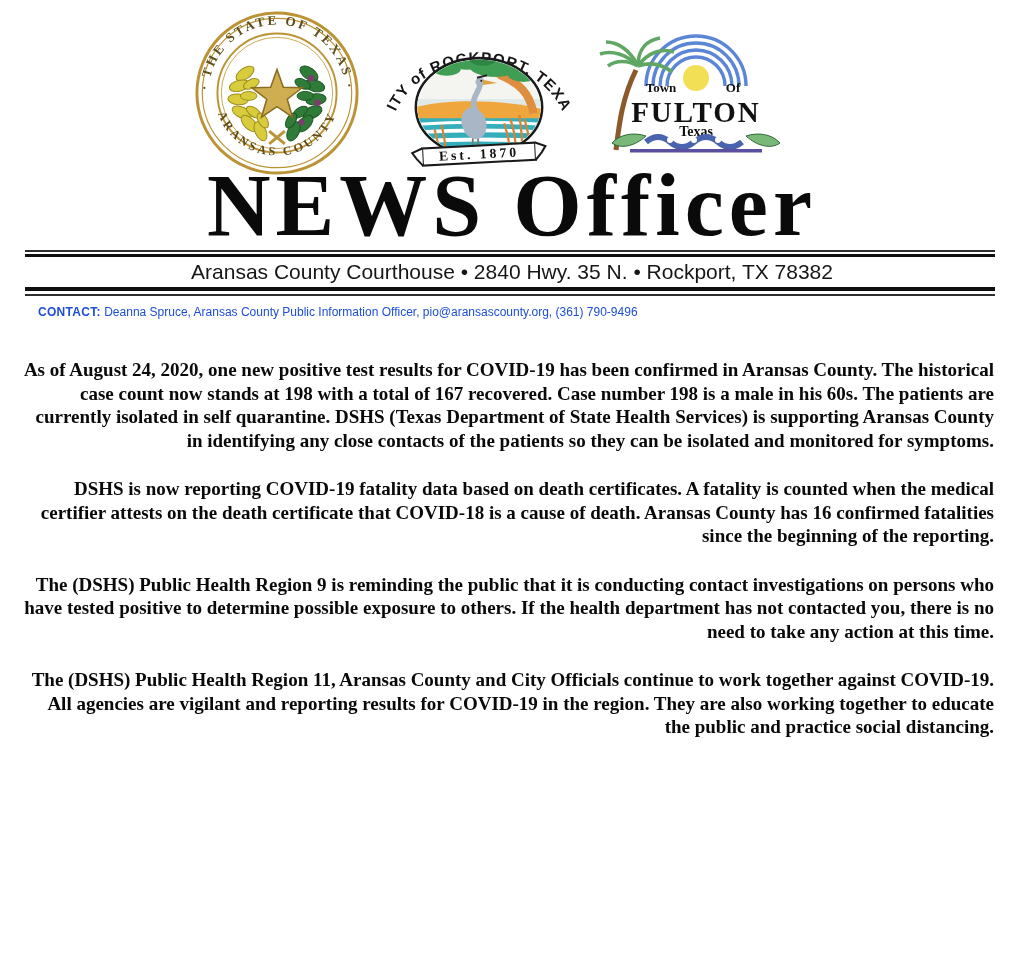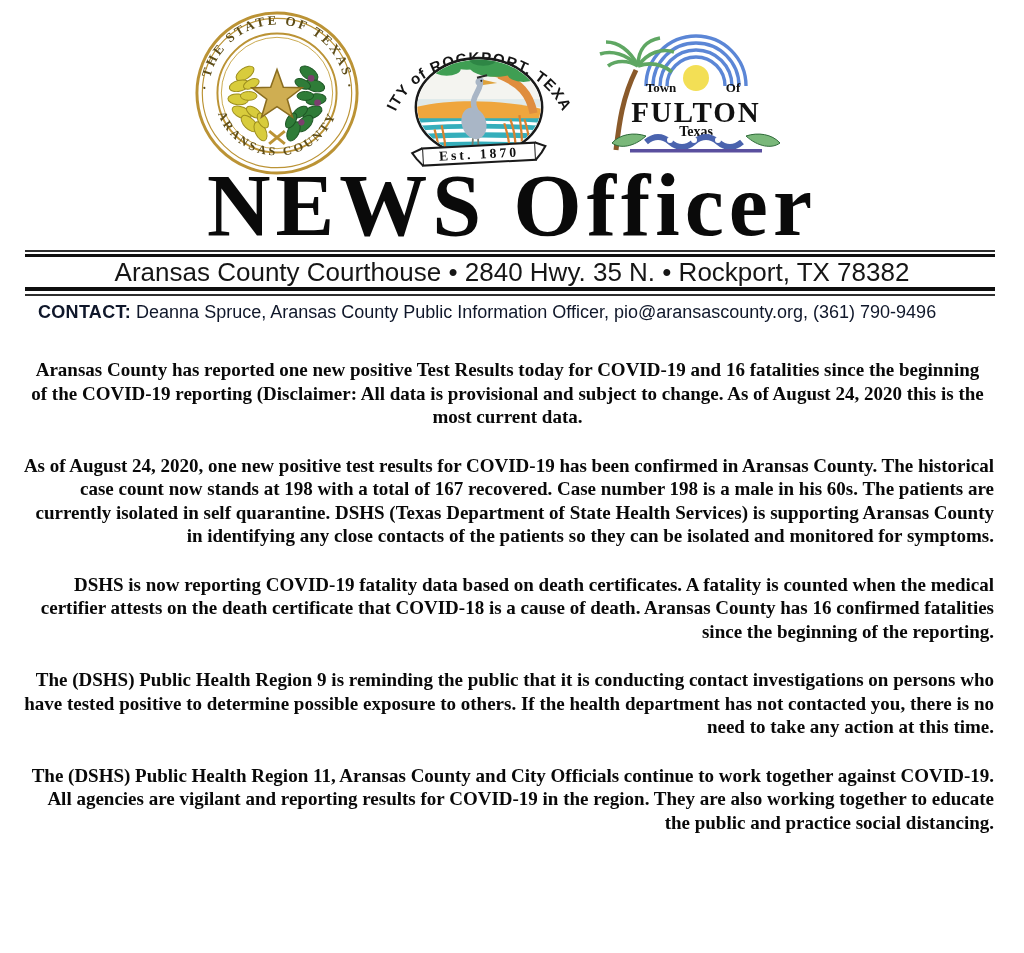--- a/index.html
+++ b/index.html
@@ -10,25 +10,25 @@
   .seal{left:192px;top:10px;width:170px;height:166px;}
   .rockport{left:382px;top:18px;width:194px;height:152px;}
   .fulton{left:586px;top:30px;width:198px;height:128px;}
   .title{position:absolute;top:160px;left:0;width:100%;text-align:center;
          font-family:"Liberation Serif",serif;font-weight:bold;font-size:88px;line-height:92px;
          letter-spacing:5px;color:#0a0a0a;white-space:nowrap;}
   .rule{position:absolute;left:25px;right:29px;}
   .rule-top-thin{top:250px;height:2px;background:#2e2e2e;}
   .rule-top-thick{top:254px;height:3px;background:#0f0f0f;}
   .address{position:absolute;top:258px;left:0;width:100%;text-align:center;
-           font-family:"Liberation Sans",sans-serif;font-size:26px;line-height:28px;color:#161616;}
+           font-family:"Liberation Sans",sans-serif;font-size:21px;line-height:28px;color:#161616;}
   .rule-bot-thick{top:287px;height:4px;background:#0f0f0f;}
   .rule-bot-thin{top:294px;height:2px;background:#2e2e2e;}
   .contact{position:absolute;top:301px;left:38px;right:16px;
-           font-family:"Liberation Sans",sans-serif;font-size:18px;line-height:22px;color:#0f172a;
+           font-family:"Liberation Sans",sans-serif;font-size:12px;line-height:22px;color:#1d4ed8;
            white-space:nowrap;}
   .contact b{font-weight:bold;letter-spacing:.3px;}
   .content{position:absolute;top:358px;left:21px;width:973px;}
   .content p{margin:0 0 25px 0;font-family:"Liberation Serif",serif;font-weight:bold;
              font-size:19px;line-height:23.5px;color:#090909;text-align:right;}
   .content p.center{text-align:center;padding:0 10px;}
 </style>
 </head>
 <body>
 
@@ -192,20 +192,19 @@
   <div class="rule rule-top-thick"></div>
 
   <div class="address">Aransas County Courthouse • 2840 Hwy. 35 N. • Rockport, TX 78382</div>
 
   <div class="rule rule-bot-thick"></div>
   <div class="rule rule-bot-thin"></div>
 
   <div class="contact"><b>CONTACT:</b> <span>Deanna Spruce, Aransas County Public Information Officer, pio@aransascounty.org, (361) 790-9496</span></div>
 
   <div class="content">
-    <p class="center">Aransas County has reported one new positive Test Results today for COVID-19 and 16 fatalities since the beginning of the COVID-19 reporting (Disclaimer: All data is provisional and subject to change. As of August 24, 2020 this is the most current data.</p>
     <p>As of August 24, 2020, one new positive test results for COVID-19 has been confirmed in Aransas County. The historical case count now stands at 198 with a total of 167 recovered. Case number 198 is a male in his 60s. The patients are currently isolated in self quarantine. DSHS (Texas Department of State Health Services) is supporting Aransas County in identifying any close contacts of the patients so they can be isolated and monitored for symptoms.</p>
     <p>DSHS is now reporting COVID-19 fatality data based on death certificates. A fatality is counted when the medical certifier attests on the death certificate that COVID-18 is a cause of death. Aransas County has 16 confirmed fatalities since the beginning of the reporting.</p>
     <p>The (DSHS) Public Health Region 9 is reminding the public that it is conducting contact investigations on persons who have tested positive to determine possible exposure to others. If the health department has not contacted you, there is no need to take any action at this time.</p>
     <p>The (DSHS) Public Health Region 11, Aransas County and City Officials continue to work together against COVID-19. All agencies are vigilant and reporting results for COVID-19 in the region. They are also working together to educate the public and practice social distancing.</p>
   </div>
 
 </div>
 
 </body></html>

